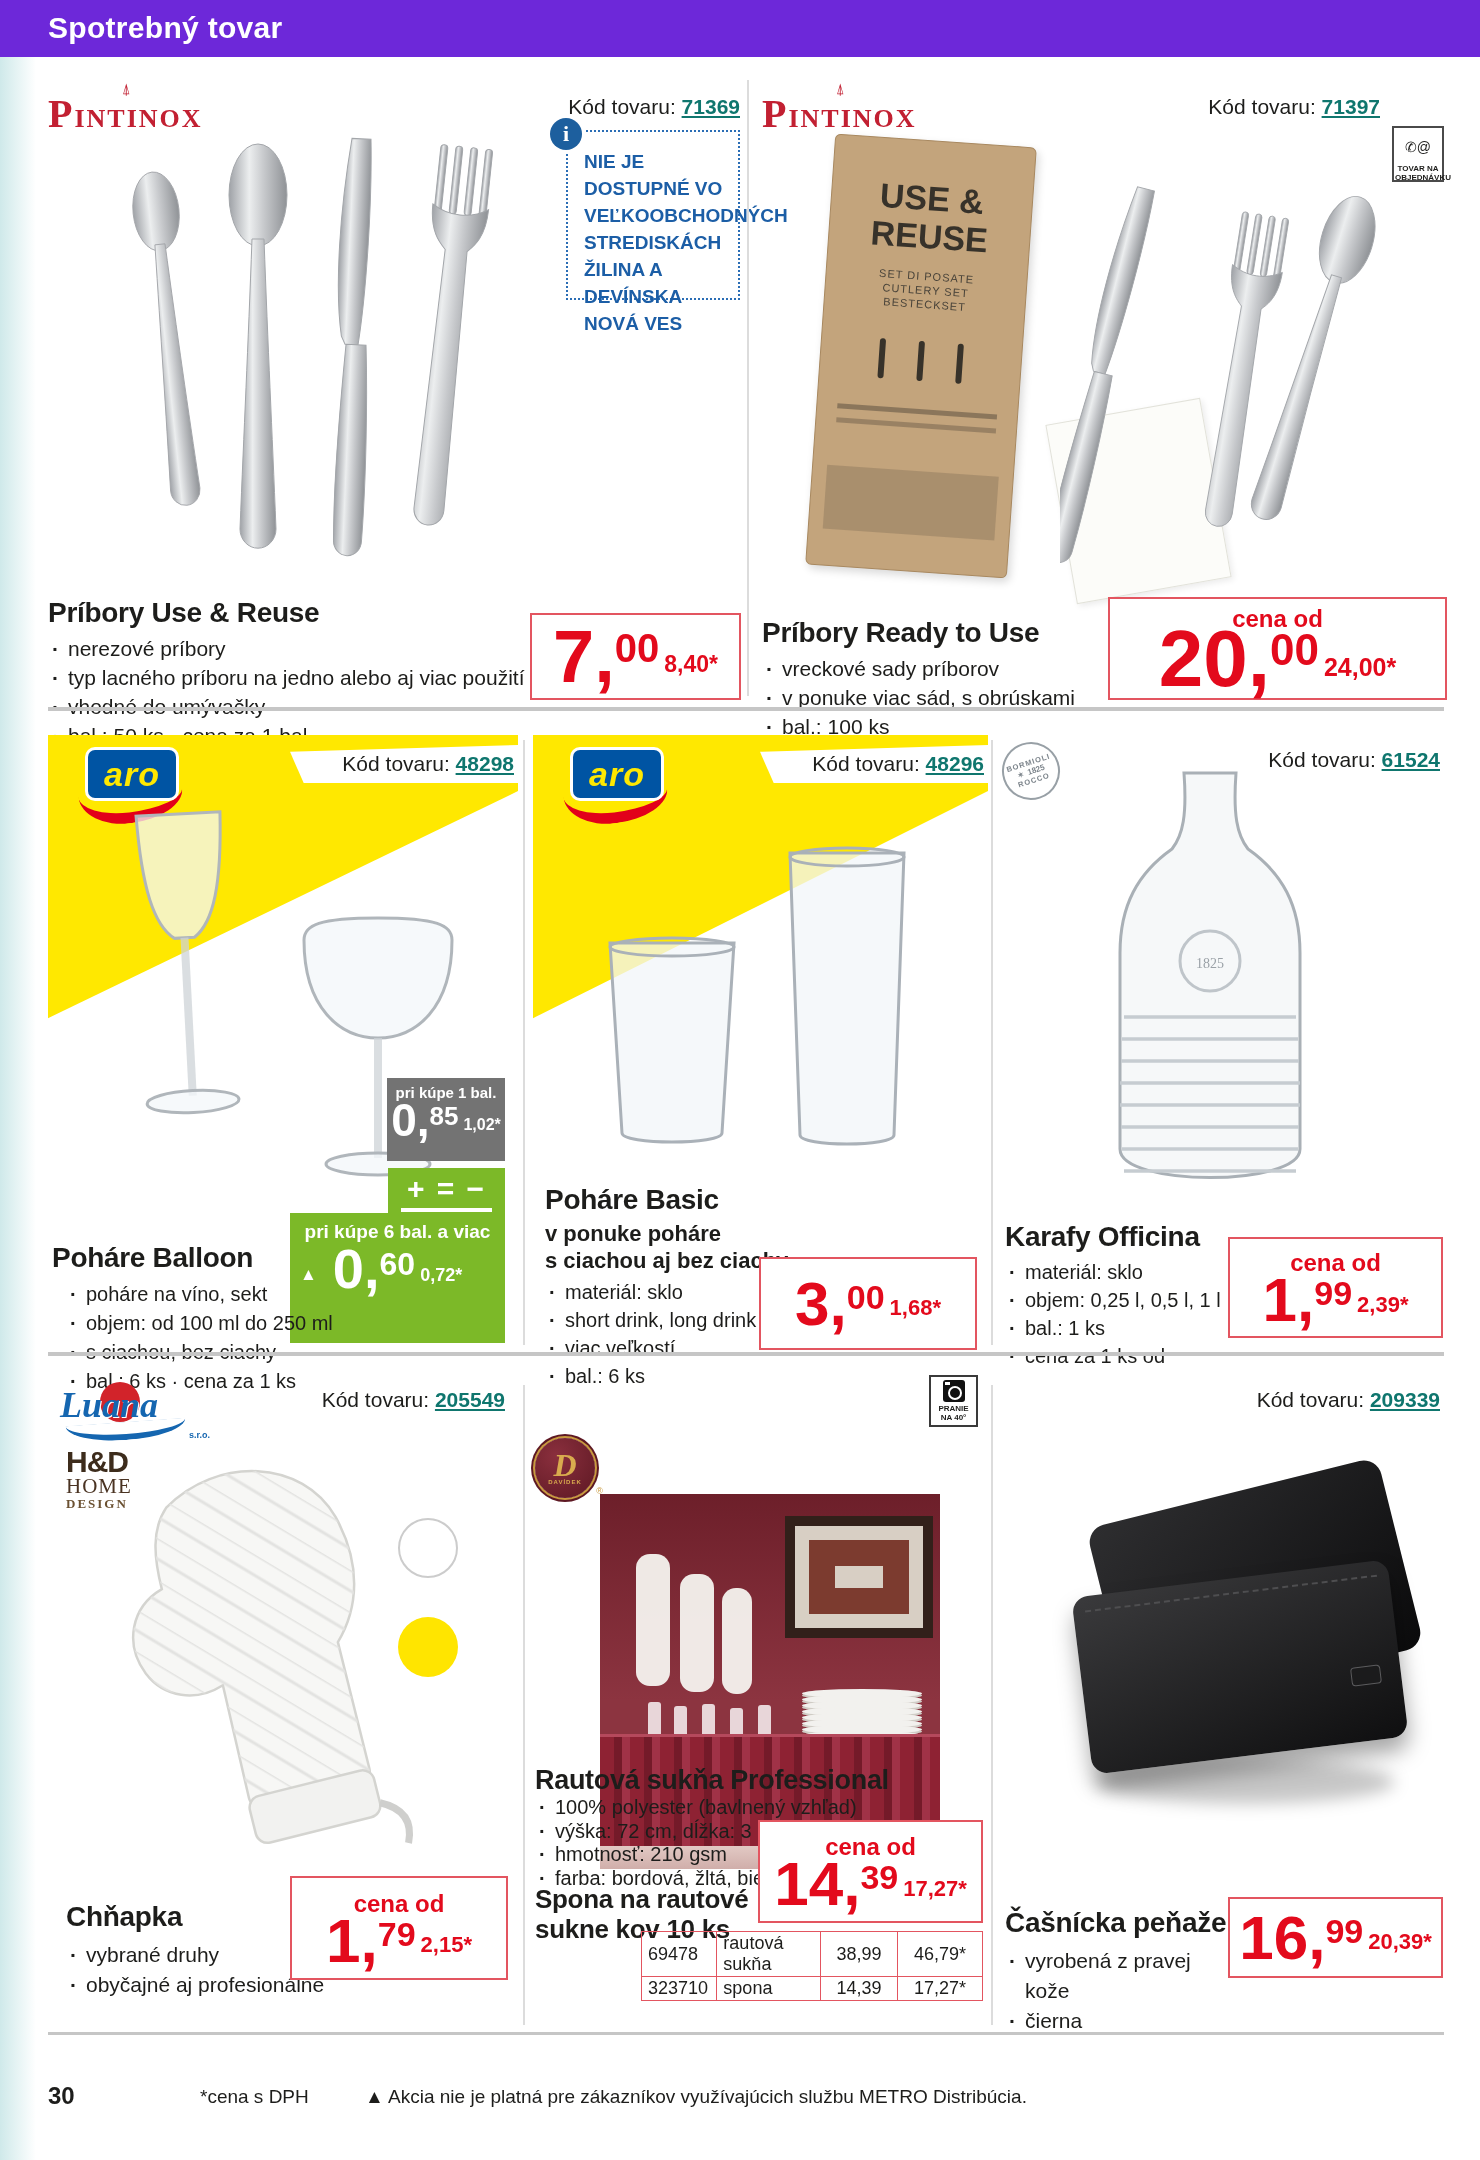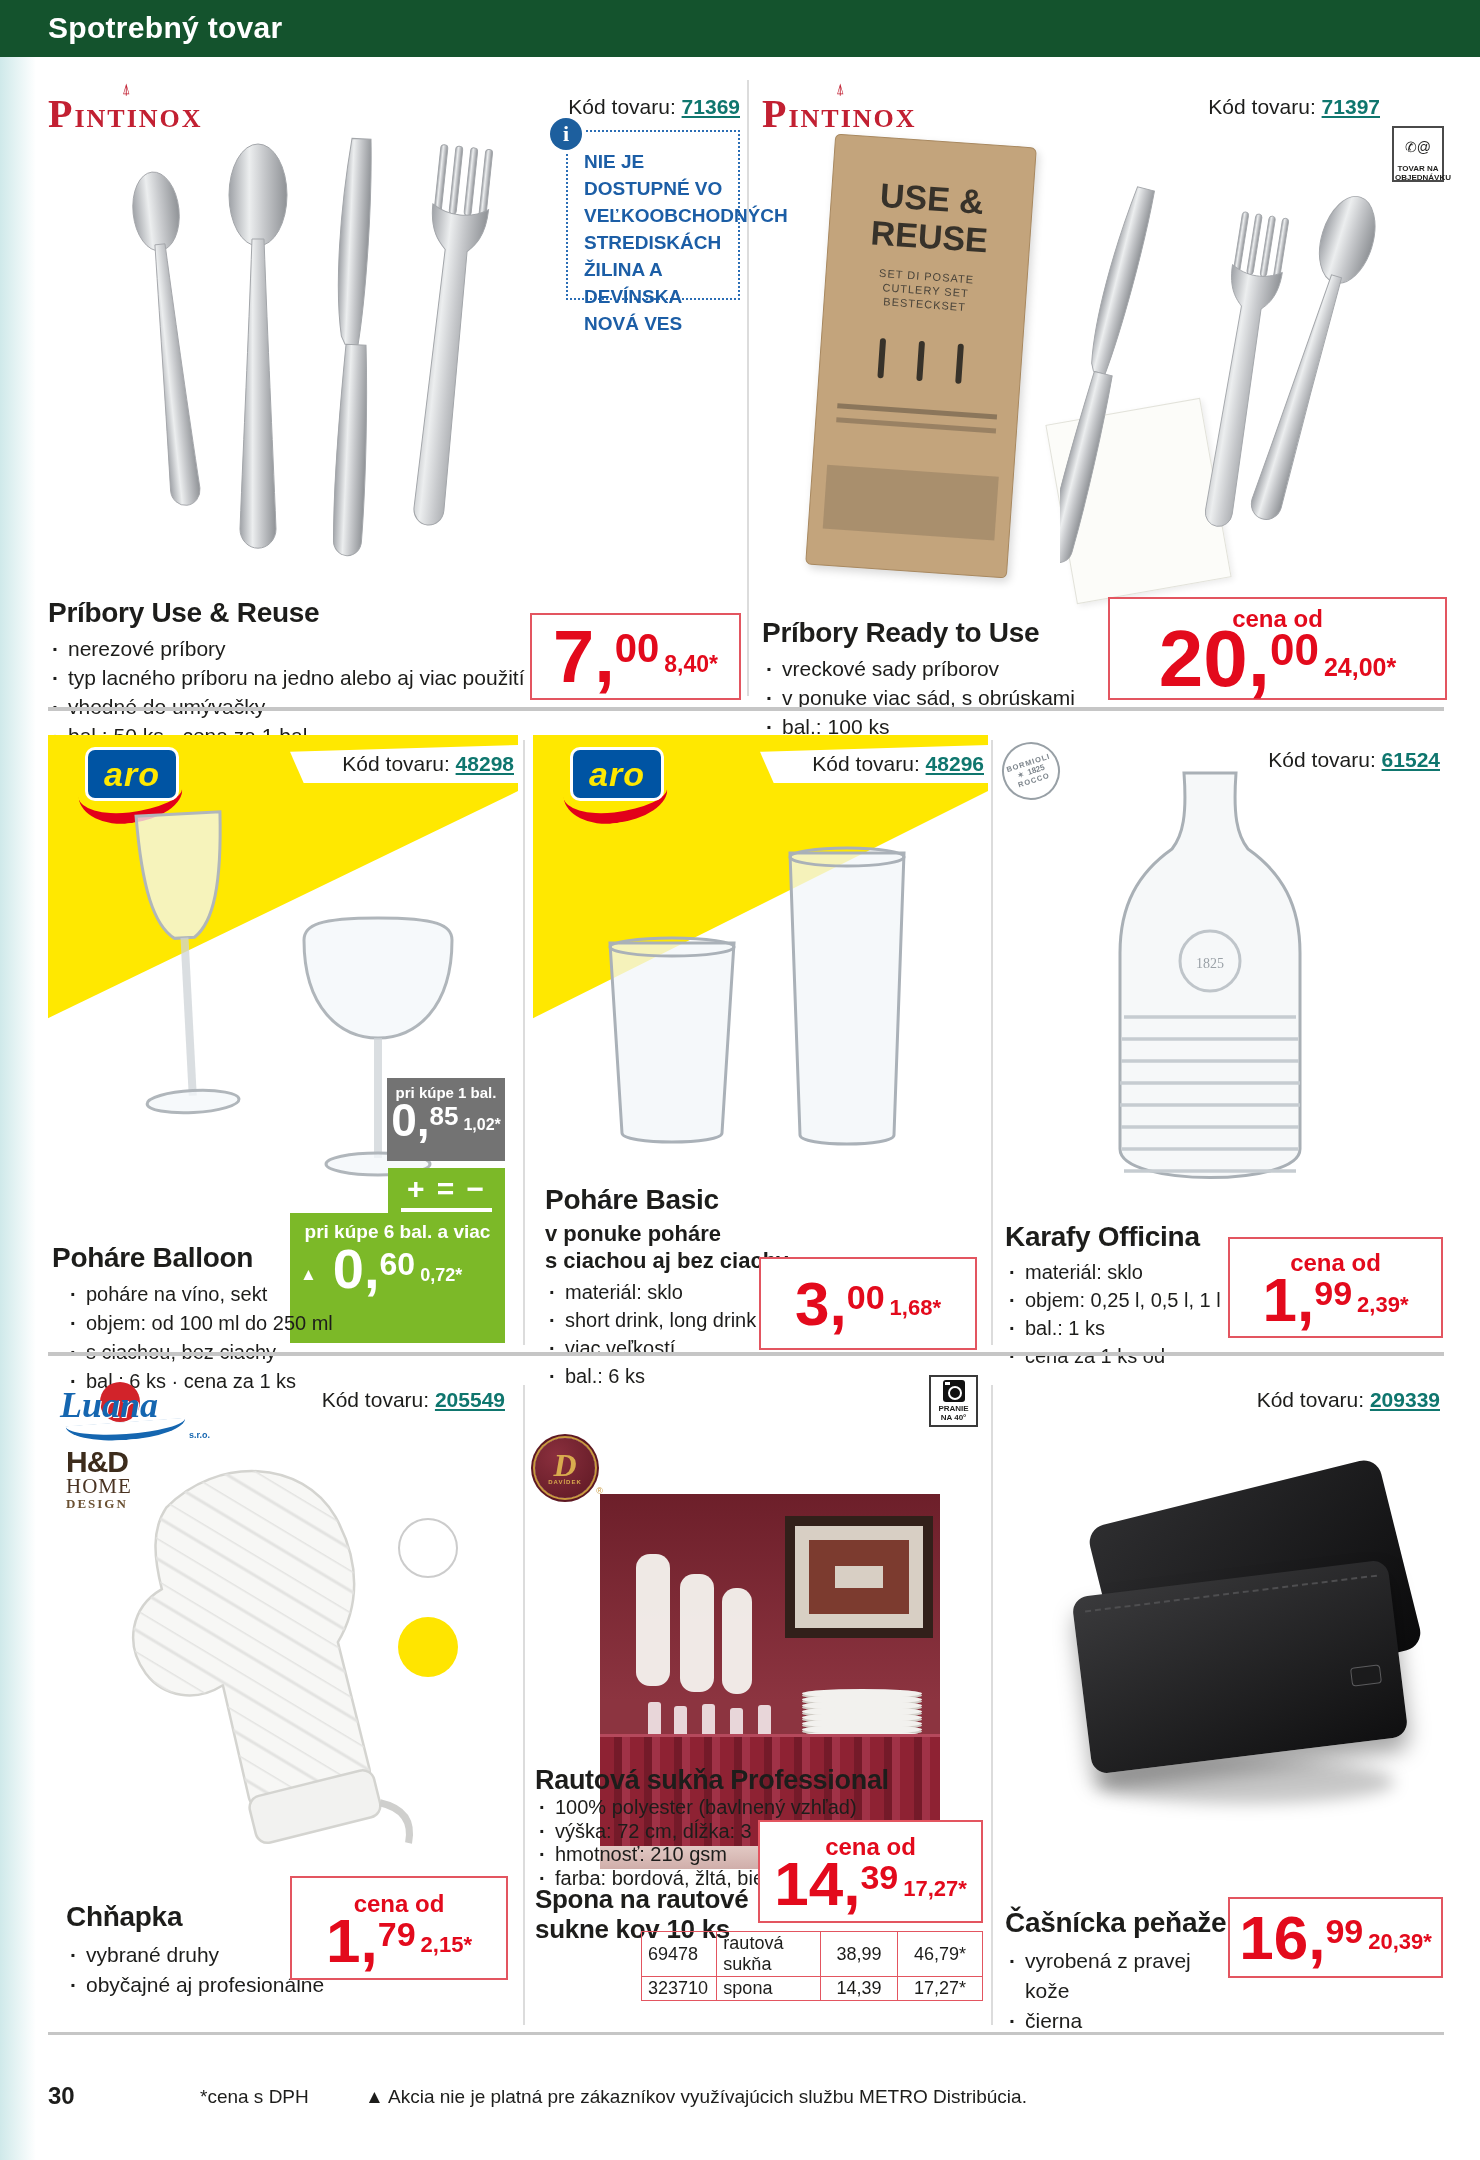--- a/index.html
+++ b/index.html
@@ -1,20 +1,20 @@
 <!DOCTYPE html>
 <html><head>
 <meta charset="utf-8">
 <style>
   html,body{margin:0;padding:0;background:#888;}
   .page{position:relative;width:1480px;height:2160px;background:#fff;
         font-family:"Liberation Sans",sans-serif;color:#1d1d1b;overflow:hidden;margin:0 auto;}
   .abs{position:absolute;}
   
-  .hdr{background:#14532d;}
+  .hdr{background:#6d28d9;}
   .hdr-title{color:#fff;font-size:30px;font-weight:700;letter-spacing:.3px;}
   .leftfade{background:linear-gradient(90deg,#cfe9ea,#ffffff);}
   
   .codeline{font-size:21px;text-align:right;white-space:nowrap;}
   .codeline .num{color:#0f766e;text-decoration:underline;font-weight:700;}
   
   .ptitle{font-size:28px;font-weight:700;letter-spacing:-.3px;line-height:30px;}
   .psub{font-size:22px;font-weight:700;line-height:27px;white-space:pre-line;}
   .blist{list-style:none;margin:0;padding:0;font-size:21px;line-height:29px;}
   .blist li{padding-left:20px;position:relative;}

